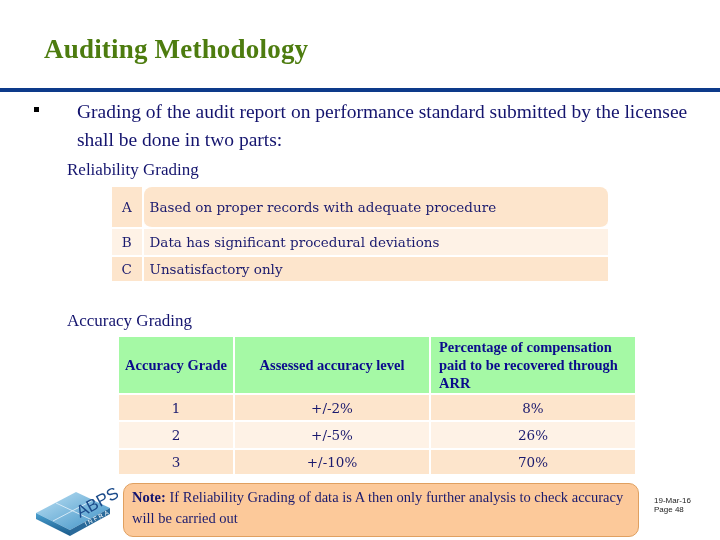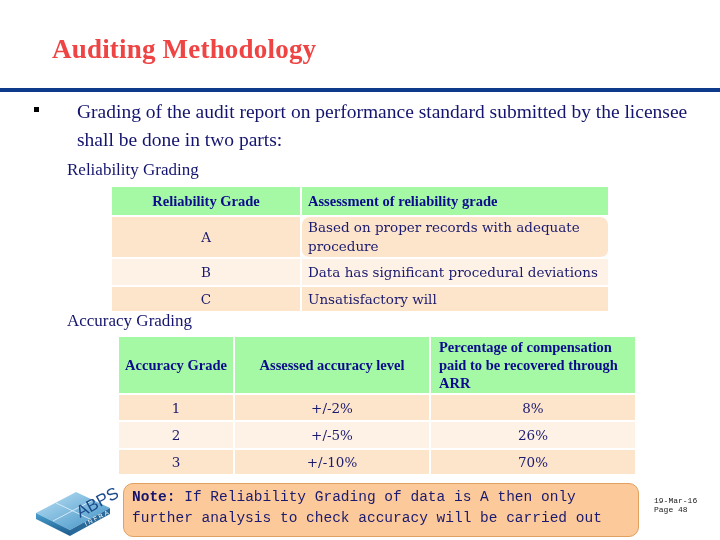--- a/index.html
+++ b/index.html
@@ -1,70 +1,66 @@
 <!DOCTYPE html>
 <html><head>
 <meta charset="utf-8">
 <style>
   html, body { margin:0; padding:0; }
   body { width:720px; height:540px; background:#ffffff; position:relative; overflow:hidden;
          font-family:"DejaVu Serif", serif; color:#1a1a6e; }
   .title { position:absolute; left:44px; top:34px; font-family:"Liberation Serif", serif;
-           font-weight:bold; font-size:27px; color:#ef4444; letter-spacing:0.2px;margin-left:8px; }
+           font-weight:bold; font-size:27px; color:#4d7c0f; letter-spacing:0.2px; }
   .rule { position:absolute; left:0; top:88px; width:720px; height:4px; background:#0d3a8a; }
   .bullet { position:absolute; left:34px; top:107px; width:5px; height:5px; background:#000; }
   .intro { position:absolute; left:77px; top:98px; width:640px; font-family:Liberation Serif, serif;
            font-size:19.5px; line-height:28px; color:#14146e; }
   .label { position:absolute; font-family:"Liberation Serif", serif; font-size:17px; color:#14146e; }
   table { position:absolute; border-collapse:separate; border-spacing:0; }
   td, th { padding:0 6px; vertical-align:middle; font-family:"DejaVu Serif", serif; }
   th { background:#a5f9a5; color:#0b0b8c; font-weight:bold; font-family:"Liberation Serif", serif;
        font-size:14.5px; border-bottom:2px solid #fff; }
   td { font-size:13.5px; color:#1a1a6e; border-bottom:2px solid #fff; }
   .row-a td { background:#fde5cc; }
   .row-b td { background:#fef2e6; }
   .sep { border-right:2px solid #fff; }
   .c { text-align:center; }
   .l { text-align:left; }
   .note { position:absolute; left:123px; top:483px; width:498px; height:46px; padding:3px 8px;
           background:#fcc99a; border:1px solid #e0a060; border-radius:10px;
-          font-family:Liberation Mono, monospace; font-size:14.5px; line-height:21px; color:#1a1a6e; }
+          font-family:Liberation Serif, serif; font-size:14.5px; line-height:21px; color:#1a1a6e; }
   .note b { color:#14146e; }
-  .footer { position:absolute; left:654px; top:496px; font-family:Liberation Mono, monospace;
+  .footer { position:absolute; left:654px; top:496px; font-family:Liberation Sans, sans-serif;
             font-size:8px; line-height:9px; color:#222; }
   .logo { position:absolute; left:28px; top:478px; width:90px; height:60px; }
 </style>
 </head>
 <body>
 
 <div class="title">Auditing Methodology</div>
 <div class="rule"></div>
 
 <div class="bullet"></div>
 <div class="intro">Grading of the audit report on performance standard submitted by the licensee shall be done in two parts:</div>
 
 <div class="label" style="left:67px; top:160px;text-align:center;">Reliability Grading</div>
 
 <table style="left:112px; top:187px; width:496px;">
   <tbody>
-      <tr style="height:30px;">
-    <th class="c sep" style="width:176px;">Reliability Grade</th>
-    <th class="l">Assessment of reliability grade</th>
-  </tr>
   <tr class="row-a" style="height:42px;">
     <td class="c sep">A</td>
     <td class="l" style="line-height:19px;border-radius:8px;">Based on proper records with adequate procedure</td>
   </tr>
   <tr class="row-b" style="height:28px;">
     <td class="c sep">B</td>
     <td class="l">Data has significant procedural deviations</td>
   </tr>
   <tr class="row-a" style="height:26px;">
     <td class="c sep">C</td>
-    <td class="l">Unsatisfactory will</td>
+    <td class="l">Unsatisfactory only</td>
   </tr>
 </tbody>
   </table>
 
 <div class="label" style="left:67px; top:311px;">Accuracy Grading</div>
 
 <table style="left:119px; top:337px; width:516px;">
   <tbody>
       <tr style="height:58px;">
     <th class="c sep" style="width:102px; line-height:18px;">Accuracy Grade</th>

